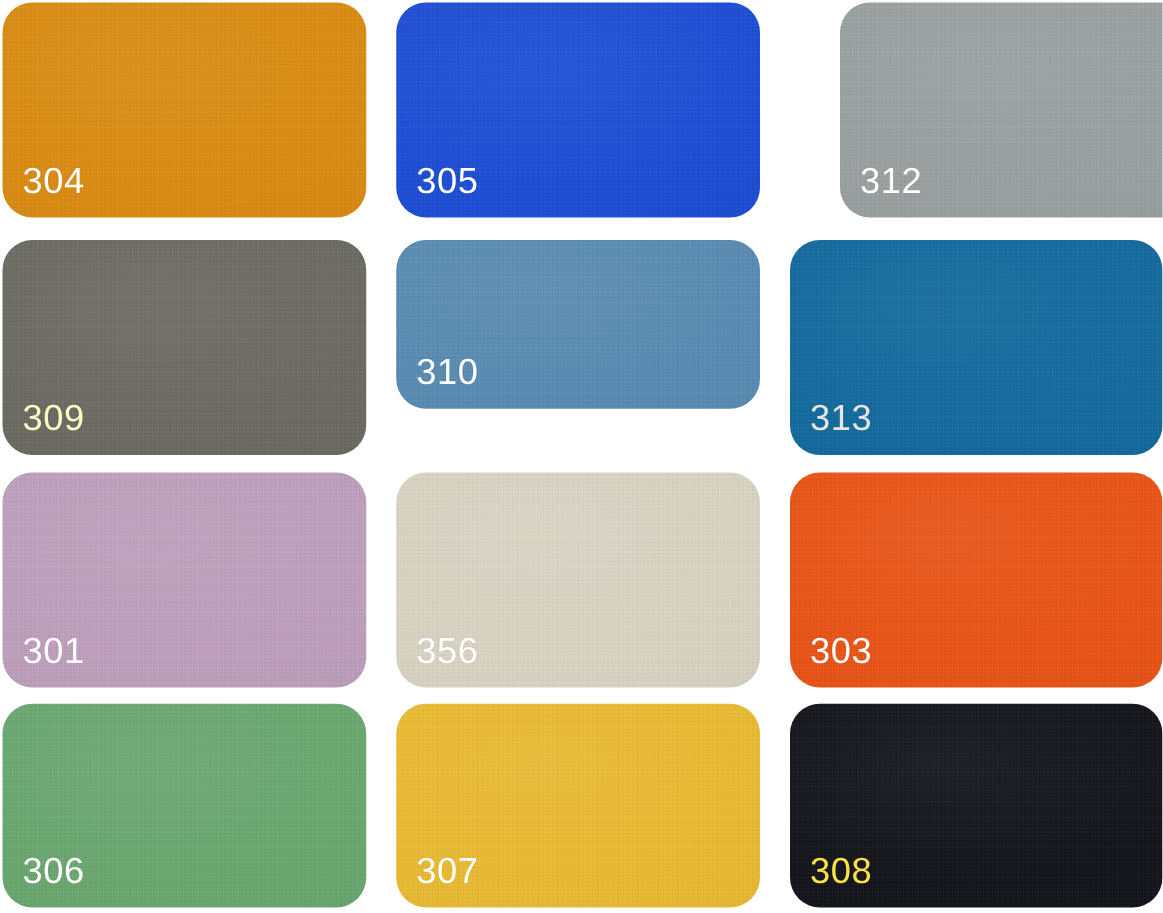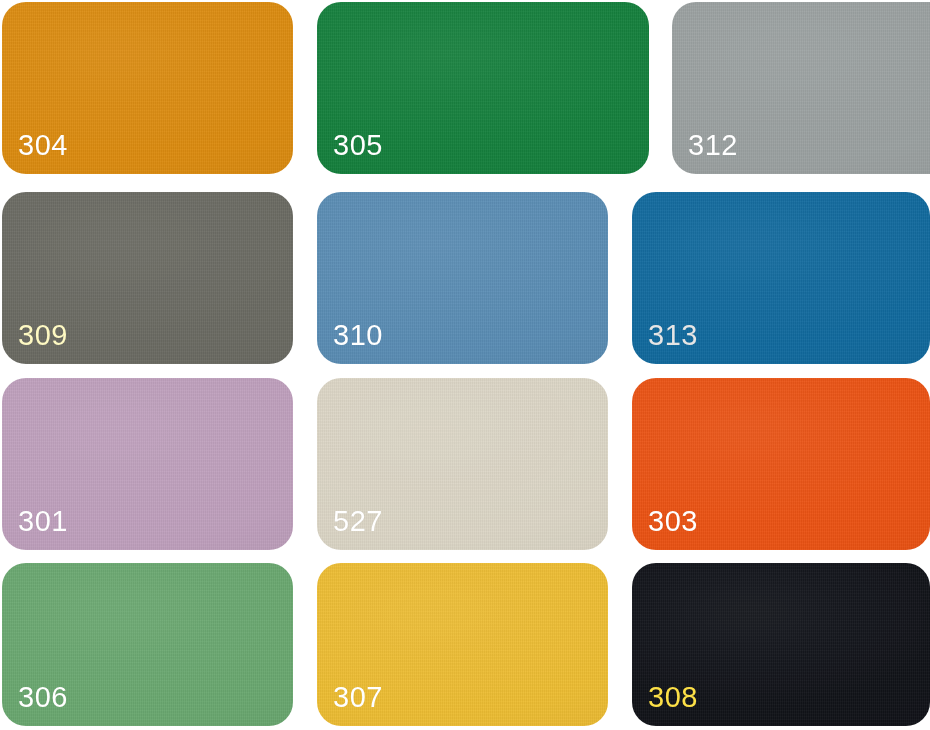--- a/index.html
+++ b/index.html
@@ -69,47 +69,47 @@
   }
 </style>
 </head>
 <body>
 
 <div id="swatch-grid" style="background: rgb(255, 255, 255);">
     <div class="swatch" style="left: 2px; top: 2px; width: 291px; height: 172px; background: rgb(220, 140, 16); padding-left: 31px;">
       <div class="texture"></div>
       <span class="label" style="color: rgb(255, 255, 255);">304</span>
     </div>
-    <div class="swatch" style="left: 317px; top: 2px; width: 332px; height: 172px; background: #15803d; text-align: right;">
+    <div class="swatch" style="left: 317px; top: 2px; width: 291px; height: 172px; background: #1d4ed8; text-align: right;">
       <div class="texture"></div>
       <span class="label" style="color: rgb(255, 255, 255);">305</span>
     </div>
     <div class="swatch" style="left: 632px; top: 2px; width: 298px; height: 172px; background: rgb(155, 161, 161); margin-left: 40px;">
       <div class="texture"></div>
       <span class="label" style="color: rgb(255, 255, 255);">312</span>
     </div>
     <div class="swatch" style="left: 2px; top: 192px; width: 291px; height: 172px; background: rgb(107, 107, 99);">
       <div class="texture"></div>
       <span class="label" style="color: #fef9c3;">309</span>
     </div>
-    <div class="swatch" style="left: 317px; top: 192px; width: 291px; height: 172px; background: rgb(90, 141, 180);">
+    <div class="swatch" style="left: 317px; top: 192px; width: 291px; height: 135px; background: rgb(90, 141, 180);">
       <div class="texture"></div>
       <span class="label" style="color: rgb(255, 255, 255);">310</span>
     </div>
     <div class="swatch" style="left: 632px; top: 192px; width: 298px; height: 172px; background: rgb(17, 106, 158);">
       <div class="texture"></div>
       <span class="label" style="color: #e5e5e5;">313</span>
     </div>
     <div class="swatch" style="left: 2px; top: 378px; width: 291px; height: 172px; background: rgb(191, 160, 189);">
       <div class="texture"></div>
       <span class="label" style="color: rgb(255, 255, 255); text-align: right;">301</span>
     </div>
     <div class="swatch" style="left: 317px; top: 378px; width: 291px; height: 172px; background: rgb(220, 214, 198);">
       <div class="texture"></div>
-      <span class="label" style="color: rgb(255, 255, 255);">527</span>
+      <span class="label" style="color: rgb(255, 255, 255);">356</span>
     </div>
     <div class="swatch" style="left: 632px; top: 378px; width: 298px; height: 172px; background: rgb(235, 83, 20);">
       <div class="texture"></div>
       <span class="label" style="color: rgb(255, 255, 255);">303</span>
     </div>
     <div class="swatch" style="left: 2px; top: 563px; width: 291px; height: 163px; background: rgb(106, 168, 112);">
       <div class="texture"></div>
       <span class="label" style="color: rgb(255, 255, 255);">306</span>
     </div>
     <div class="swatch" style="left: 317px; top: 563px; width: 291px; height: 163px; background: rgb(237, 189, 51);">

